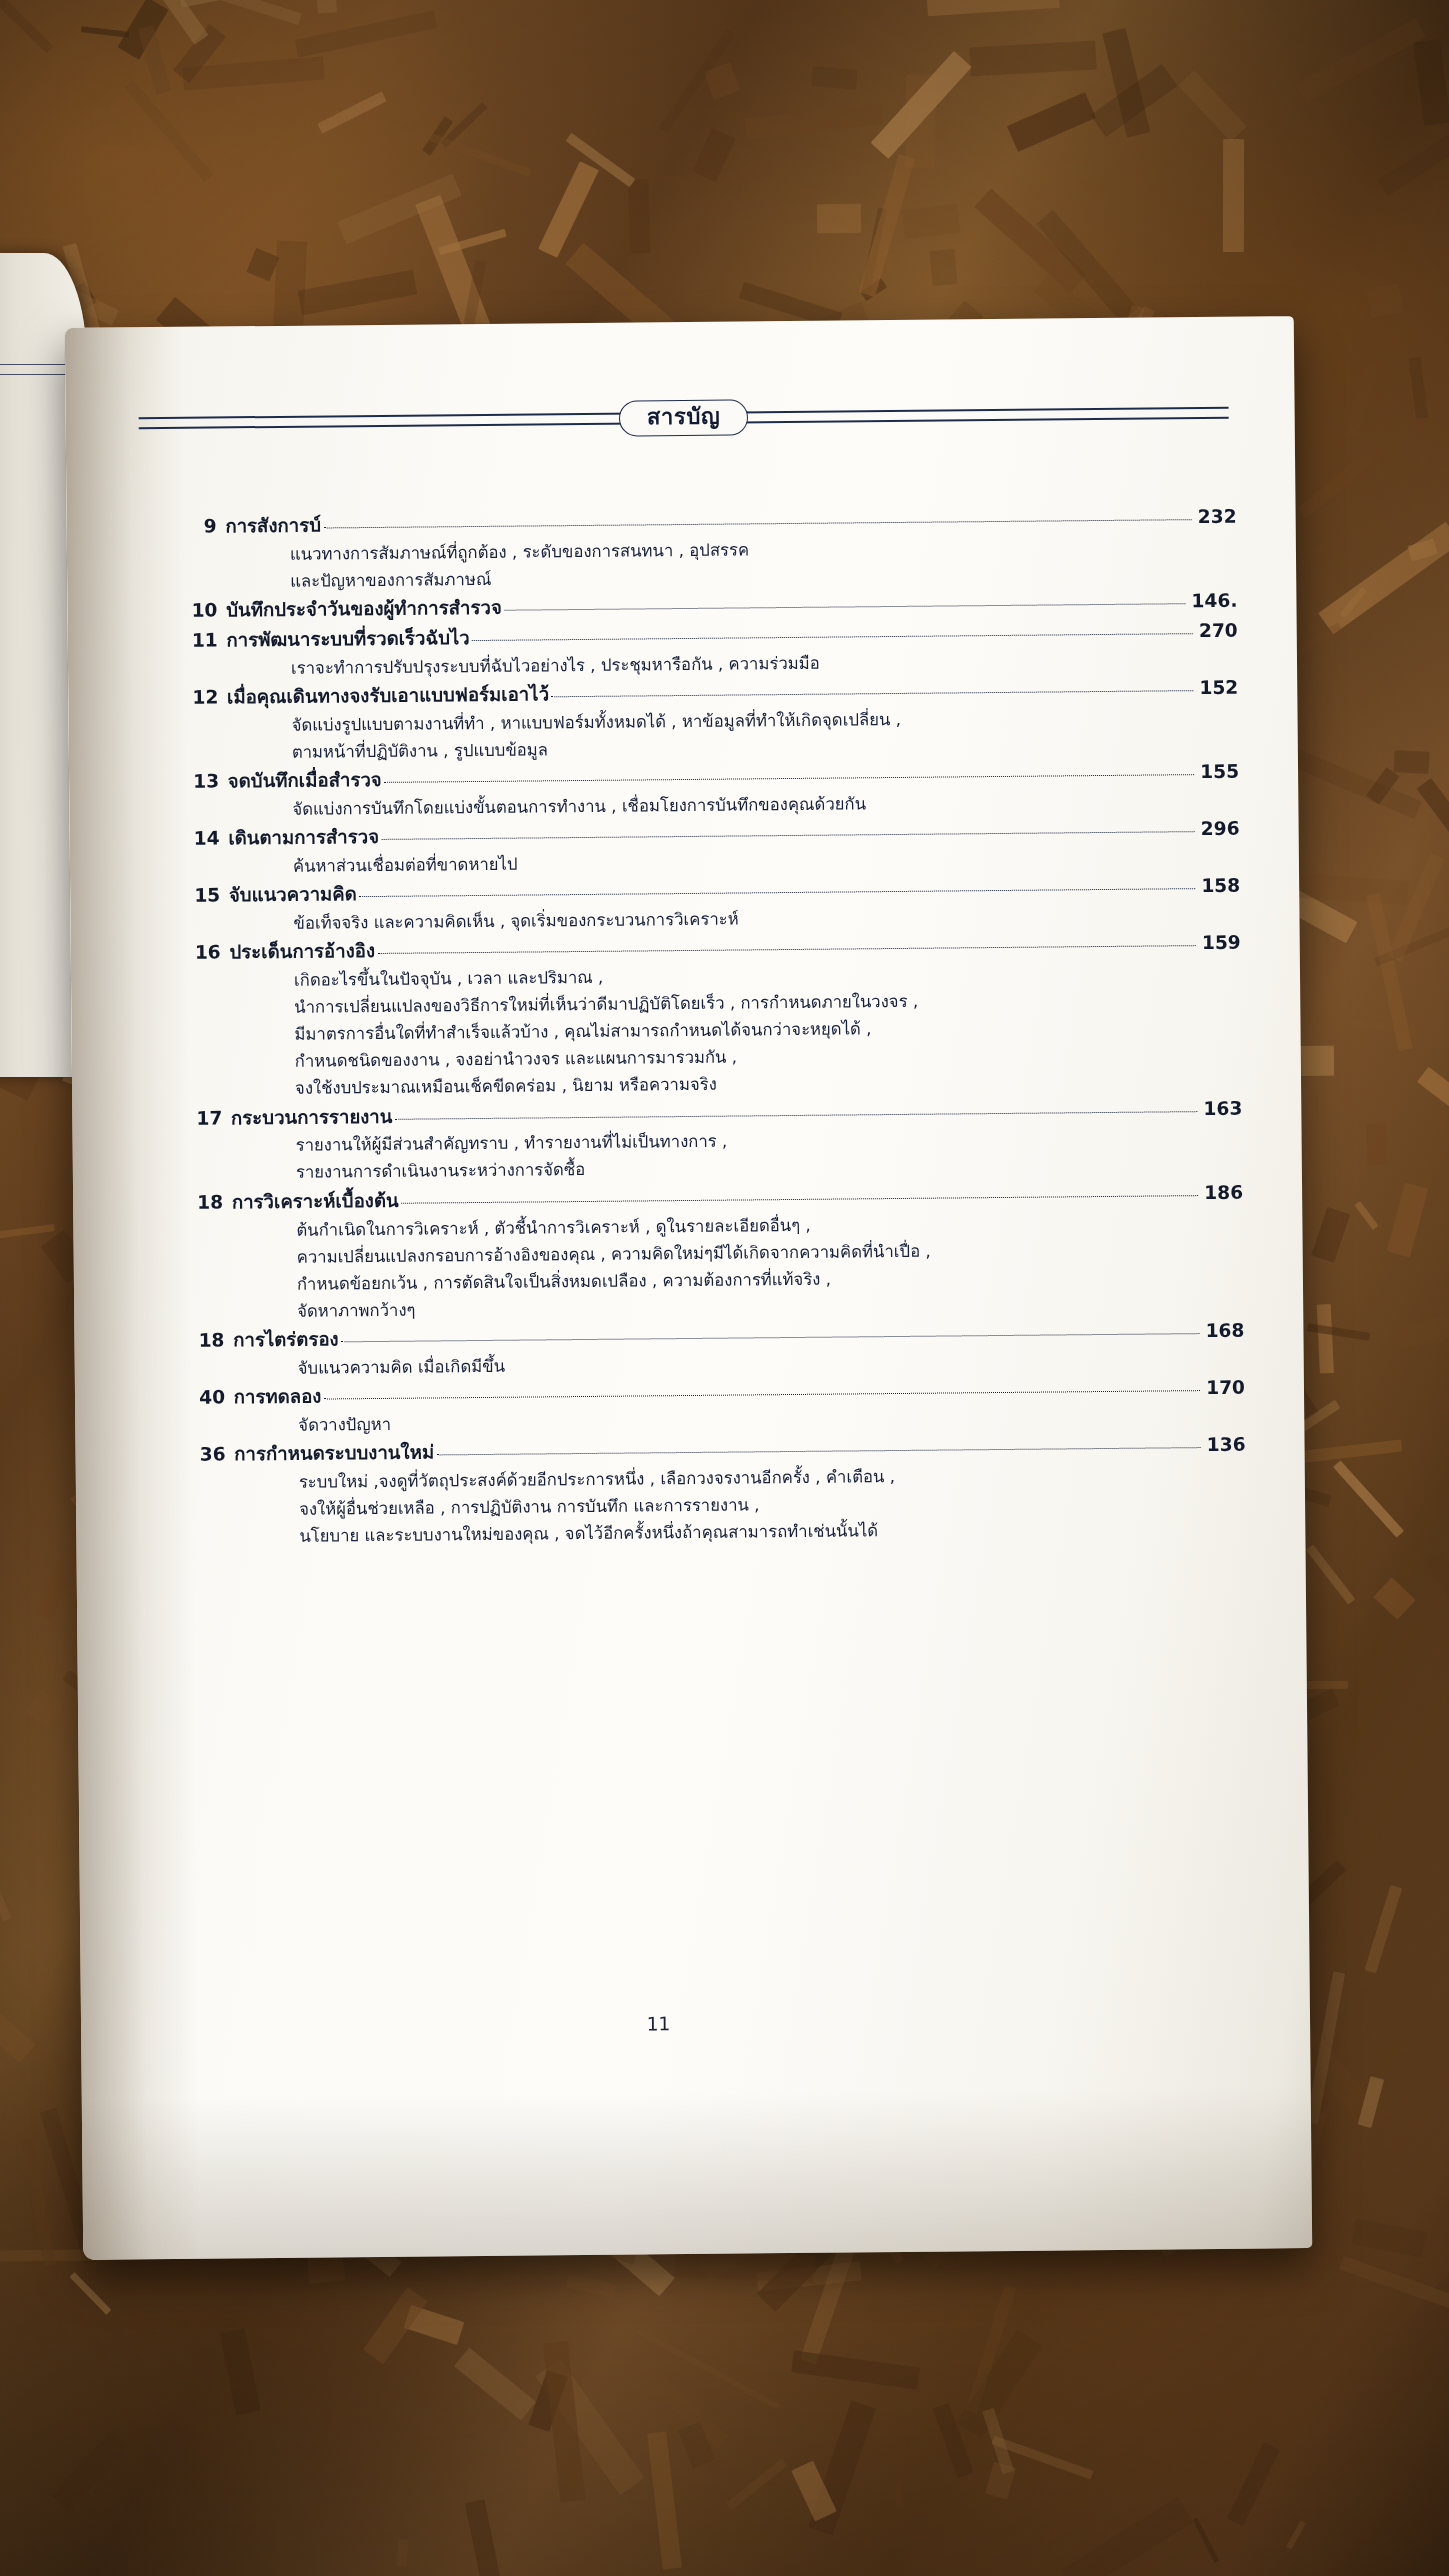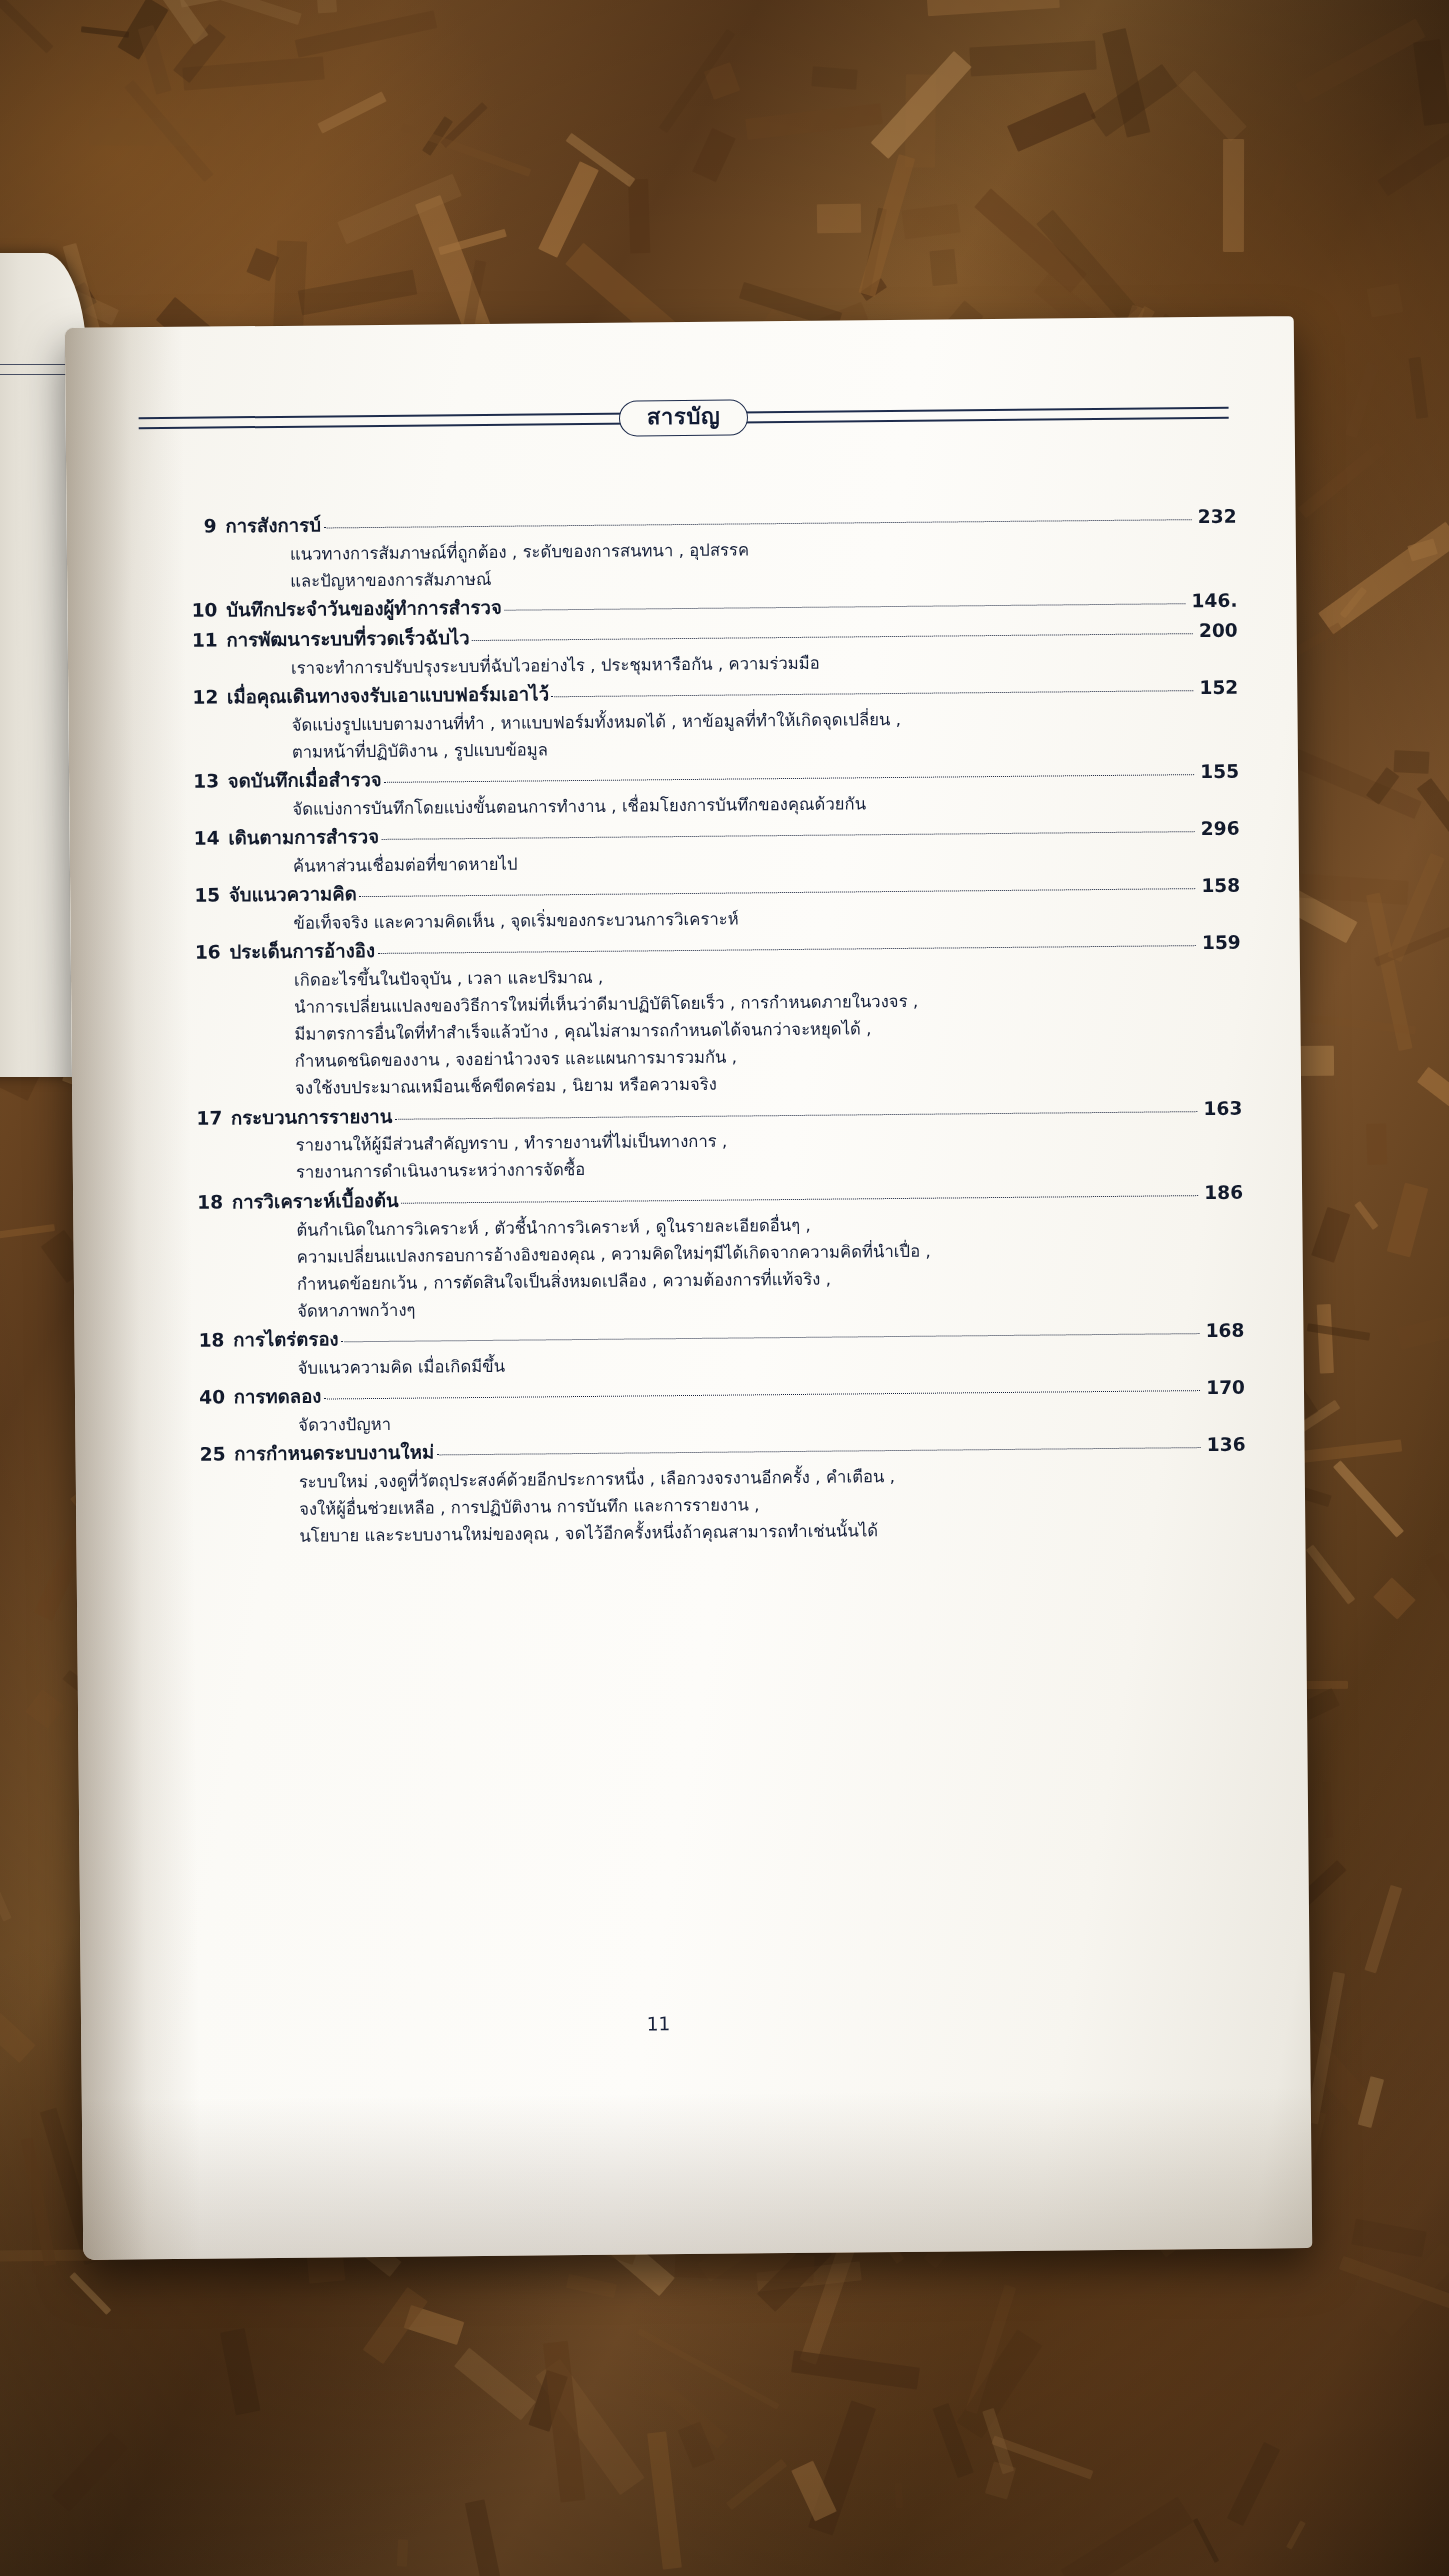--- a/index.html
+++ b/index.html
@@ -642,21 +642,21 @@
           <span class="entry-title">บันทึกประจำวันของผู้ทำการสำรวจ</span>
           <span class="dots"></span>
           <span class="entry-page">146.</span>
         </div>
       </div>
       <div class="entry">
         <div class="entry-main">
           <span class="entry-num">11</span>
           <span class="entry-title">การพัฒนาระบบที่รวดเร็วฉับไว</span>
           <span class="dots"></span>
-          <span class="entry-page">200</span>
+          <span class="entry-page">270</span>
         </div>
         <div class="sub">
           <div>เราจะทำการปรับปรุงระบบที่ฉับไวอย่างไร , ประชุมหารือกัน , ความร่วมมือ</div>
         </div>
       </div>
       <div class="entry">
         <div class="entry-main">
           <span class="entry-num">12</span>
           <span class="entry-title">เมื่อคุณเดินทางจงรับเอาแบบฟอร์มเอาไว้</span>
           <span class="dots"></span>
@@ -758,21 +758,21 @@
           <span class="entry-title">การทดลอง</span>
           <span class="dots"></span>
           <span class="entry-page">170</span>
         </div>
         <div class="sub">
           <div>จัดวางปัญหา</div>
         </div>
       </div>
       <div class="entry">
         <div class="entry-main">
-          <span class="entry-num">25</span>
+          <span class="entry-num">36</span>
           <span class="entry-title">การกำหนดระบบงานใหม่</span>
           <span class="dots"></span>
           <span class="entry-page">136</span>
         </div>
         <div class="sub">
           <div>ระบบใหม่ ,จงดูที่วัตถุประสงค์ด้วยอีกประการหนึ่ง , เลือกวงจรงานอีกครั้ง , คำเตือน ,</div>
           <div>จงให้ผู้อื่นช่วยเหลือ , การปฏิบัติงาน การบันทึก และการรายงาน ,</div>
           <div>นโยบาย และระบบงานใหม่ของคุณ , จดไว้อีกครั้งหนึ่งถ้าคุณสามารถทำเช่นนั้นได้</div>
         </div>
       </div>

